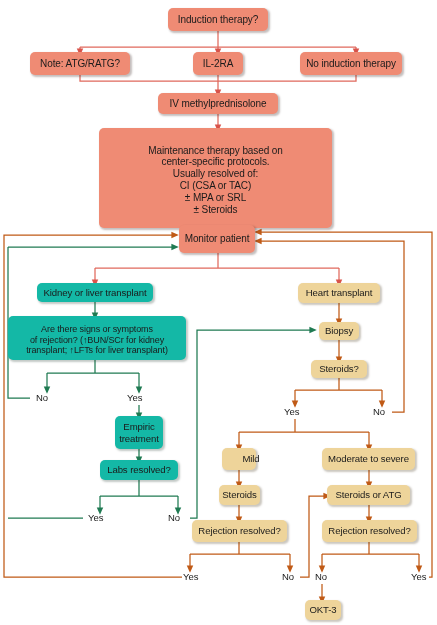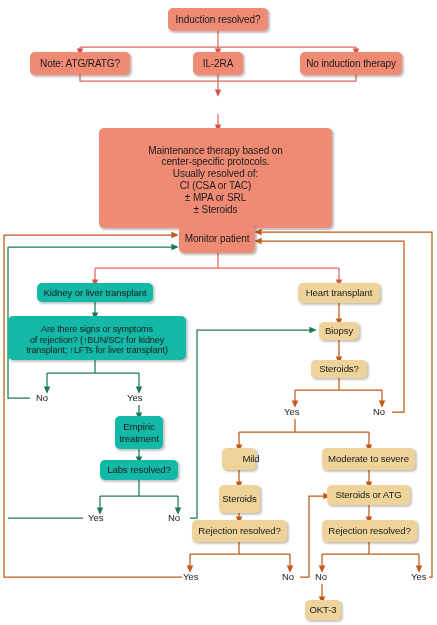--- a/index.html
+++ b/index.html
@@ -157,35 +157,38 @@
       <path d="M419,554 L419,569" stroke="#c05a16" marker-end="url(#ar-t)"></path>
 
       <path d="M322,584 L322,600" stroke="#c05a16" marker-end="url(#ar-t)"></path>
 
       <path d="M429,577 L432,577 L432,232 L258,232" stroke="#c05a16" marker-end="url(#ar-t)"></path>
 
     </g>
   </svg>
 
   <div class="node salmon" style="left:168px;top:8px;width:100px;height:23px;font-size:10px;">
-    <span>Induction resolved?</span>
+    <span>Induction therapy?</span>
   </div>
 
   <div class="node salmon" style="left:30px;top:52px;width:100px;height:23px;font-size:10px;">
     <span>Note: ATG/RATG?</span>
   </div>
 
   <div class="node salmon" style="left:193px;top:52px;width:50px;height:23px;font-size:10px;">
     <span>IL-2RA</span>
   </div>
 
   <div class="node salmon" style="left:300px;top:52px;width:102px;height:23px;font-size:10px;">
     <span>No induction therapy</span>
   </div>
 
+  <div class="node salmon" style="left:158px;top:93px;width:120px;height:21px;font-size:10px;">
+    <span>IV methylprednisolone</span>
+  </div>
 
   <div class="node salmon" style="left:99px;top:128px;width:233px;height:100px;font-size:10px;">
     <div class="multi">
       <span>Maintenance therapy based on</span>
       <span>center-specific protocols.</span>
       <span>Usually resolved of:</span>
       <span>CI (CSA or TAC)</span>
       <span>± MPA or SRL</span>
       <span>± Steroids</span>
     </div>
@@ -231,21 +234,21 @@
   </div>
 
   <div class="node tan" style="left:222px;top:448px;width:34px;height:22px;font-size:9.6px;padding-left:24px;">
     <span>Mild</span>
   </div>
 
   <div class="node tan" style="left:322px;top:448px;width:93px;height:22px;font-size:9.6px;">
     <span>Moderate to severe</span>
   </div>
 
-  <div class="node tan" style="left:219px;top:485px;width:41px;height:28px;font-size:9.6px;">
+  <div class="node tan" style="left:219px;top:485px;width:41px;height:20px;font-size:9.6px;">
     <span>Steroids</span>
   </div>
 
   <div class="node tan" style="left:327px;top:485px;width:83px;height:20px;font-size:9.6px;">
     <span>Steroids or ATG</span>
   </div>
 
   <div class="node tan" style="left:192px;top:520px;width:95px;height:22px;font-size:9.6px;">
     <span>Rejection resolved?</span>
   </div>

